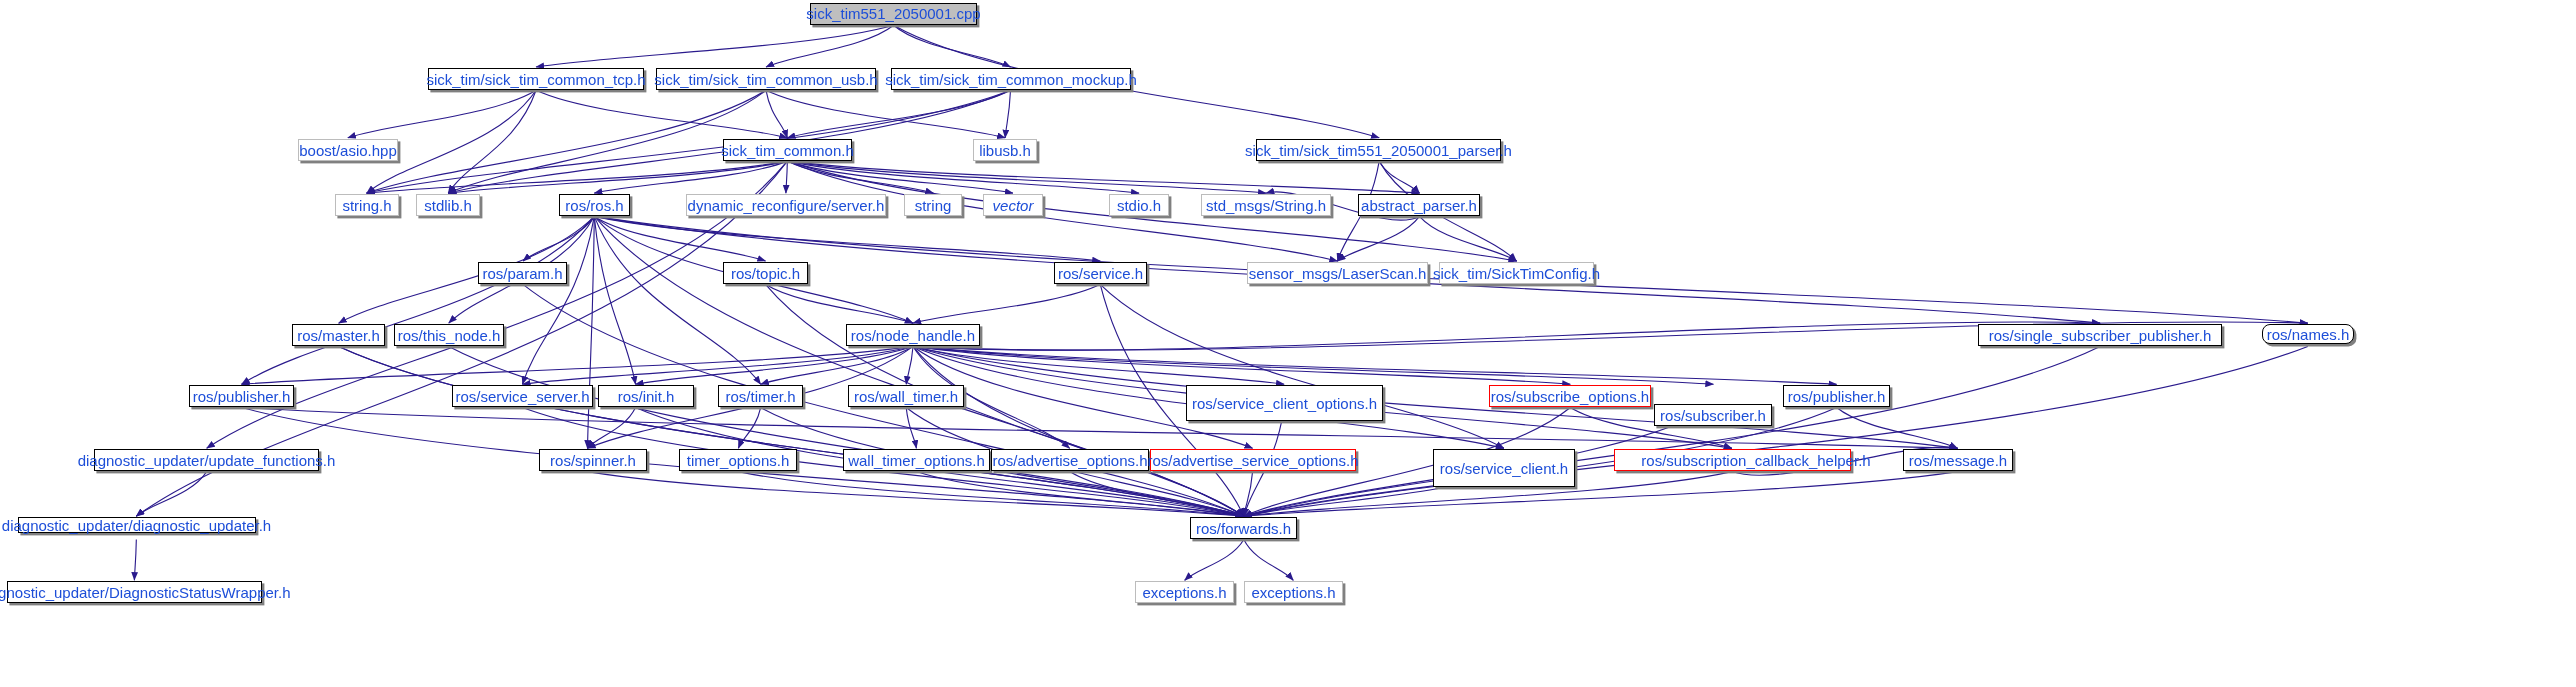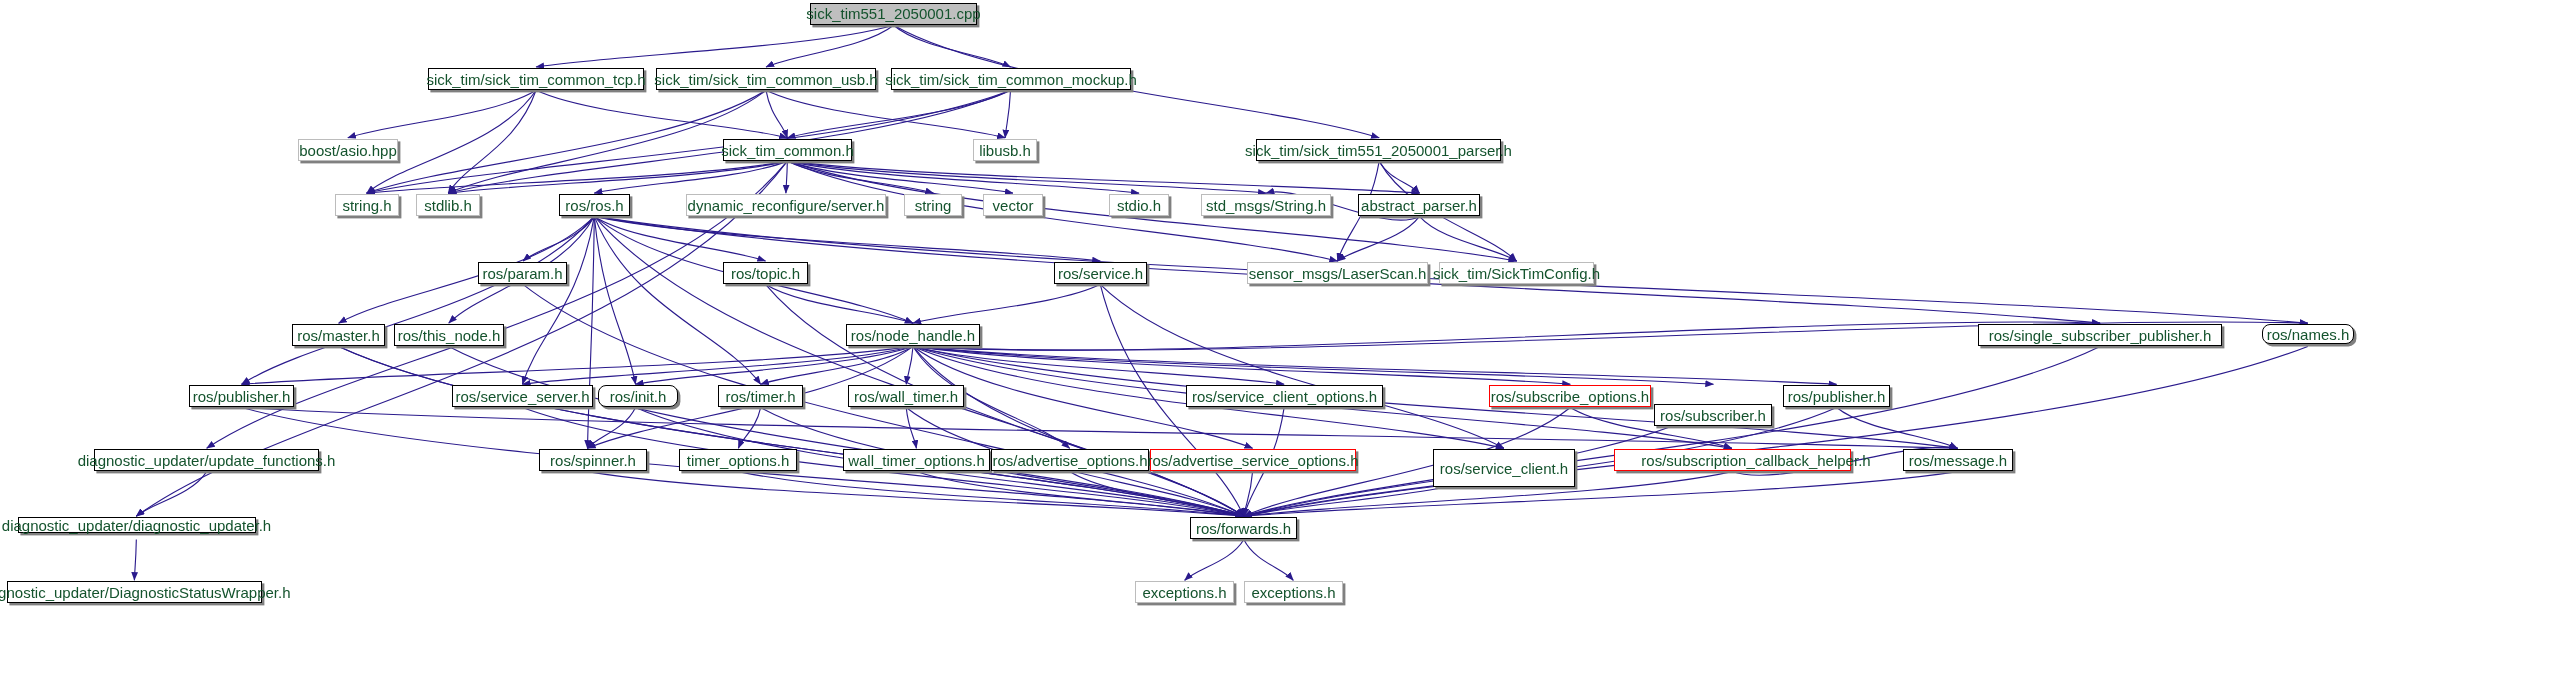--- a/index.html
+++ b/index.html
@@ -2,21 +2,21 @@
 <html><head>
 <meta charset="utf-8">
 <title>Include dependency graph</title>
 <style>
   html,body{margin:0;padding:0;background:#ffffff;}
   body{font-family:"Liberation Sans","DejaVu Sans",sans-serif;}
   #graph{position:relative;width:2576px;height:688px;overflow:hidden;background:#fff;}
   #edges{position:absolute;left:0;top:0;width:2576px;height:688px;}
   .node{position:absolute;box-sizing:border-box;display:flex;align-items:center;
         justify-content:center;white-space:nowrap;background:#ffffff;
-        font-size:15px;color:#14532d;letter-spacing:0px;z-index:5;}
+        font-size:15px;color:#1d4ed8;letter-spacing:0px;z-index:5;}
   .node.local{border:1px solid #000000;}
   .node.sys{border:1px solid #bcbcbc;}
   .node.red{border:1.6px solid #ff0000;}
   .node.root{border:1px solid #000000;background:#bfbfbf;}
   .node.shadow{box-shadow:2.4px 2.4px 0 0 #808080;}
 </style>
 </head>
 <body>
 
 <div id="graph">
@@ -142,40 +142,40 @@
       <div class="node local shadow" style="left: 891px; top: 68px; width: 240px; height: 22px;">sick_tim/sick_tim_common_mockup.h</div>
       <div class="node sys shadow" style="left: 298px; top: 139px; width: 100px; height: 22px;">boost/asio.hpp</div>
       <div class="node local shadow" style="left: 723px; top: 139px; width: 129px; height: 22px;">sick_tim_common.h</div>
       <div class="node sys shadow" style="left: 973px; top: 139px; width: 64px; height: 22px;">libusb.h</div>
       <div class="node local shadow" style="left: 1256px; top: 139px; width: 245px; height: 22px;">sick_tim/sick_tim551_2050001_parser.h</div>
       <div class="node sys shadow" style="left: 335px; top: 194px; width: 64px; height: 22px;">string.h</div>
       <div class="node sys shadow" style="left: 416px; top: 194px; width: 64px; height: 22px;">stdlib.h</div>
       <div class="node local shadow" style="left: 559px; top: 194px; width: 71px; height: 22px;">ros/ros.h</div>
       <div class="node sys shadow" style="left: 686px; top: 194px; width: 200px; height: 22px;">dynamic_reconfigure/server.h</div>
       <div class="node sys shadow" style="left: 904px; top: 194px; width: 58px; height: 22px;">string</div>
-      <div class="node sys shadow" style="left: 983px; top: 194px; width: 60px; height: 22px;">vector</div>
+      <div class="node sys shadow" style="left: 983px; top: 194px; width: 60px; height: 22px; font-style: italic;">vector</div>
       <div class="node sys shadow" style="left: 1109px; top: 194px; width: 60px; height: 22px;">stdio.h</div>
       <div class="node sys shadow" style="left: 1201px; top: 194px; width: 130px; height: 22px;">std_msgs/String.h</div>
       <div class="node local shadow" style="left: 1358px; top: 194px; width: 122px; height: 22px;">abstract_parser.h</div>
       <div class="node local shadow" style="left: 478px; top: 262px; width: 89px; height: 22px;">ros/param.h</div>
       <div class="node local shadow" style="left: 723px; top: 262px; width: 85px; height: 22px;">ros/topic.h</div>
       <div class="node local shadow" style="left: 1054px; top: 262px; width: 93px; height: 22px;">ros/service.h</div>
       <div class="node sys shadow" style="left: 1247px; top: 262px; width: 181px; height: 22px;">sensor_msgs/LaserScan.h</div>
       <div class="node sys shadow" style="left: 1439px; top: 262px; width: 155px; height: 22px;">sick_tim/SickTimConfig.h</div>
       <div class="node local shadow" style="left: 292px; top: 324px; width: 93px; height: 22px;">ros/master.h</div>
       <div class="node local shadow" style="left: 394px; top: 324px; width: 110px; height: 22px;">ros/this_node.h</div>
       <div class="node local shadow" style="left: 846px; top: 324px; width: 134px; height: 22px;">ros/node_handle.h</div>
       <div class="node local shadow" style="left: 1978px; top: 324px; width: 244px; height: 22px;">ros/single_subscriber_publisher.h</div>
       <div class="node local shadow" style="left: 2262px; top: 324px; width: 92px; height: 20px; border-radius: 8px;">ros/names.h</div>
       <div class="node local shadow" style="left: 189px; top: 385px; width: 105px; height: 22px;">ros/publisher.h</div>
       <div class="node local shadow" style="left: 452px; top: 385px; width: 141px; height: 22px;">ros/service_server.h</div>
-      <div class="node local shadow" style="left: 598px; top: 385px; width: 80px; height: 22px; border-radius: 8px;">ros/init.h</div>
+      <div class="node local shadow" style="left: 598px; top: 385px; width: 96px; height: 22px;">ros/init.h</div>
       <div class="node local shadow" style="left: 718px; top: 385px; width: 85px; height: 22px;">ros/timer.h</div>
       <div class="node local shadow" style="left: 848px; top: 385px; width: 116px; height: 22px;">ros/wall_timer.h</div>
-      <div class="node local shadow" style="left: 1186px; top: 385px; width: 197px; height: 22px;">ros/service_client_options.h</div>
+      <div class="node local shadow" style="left: 1186px; top: 385px; width: 197px; height: 36px;">ros/service_client_options.h</div>
       <div class="node red shadow" style="left: 1489px; top: 385px; width: 162px; height: 22px;">ros/subscribe_options.h</div>
       <div class="node local shadow" style="left: 1654px; top: 385px; width: 118px; height: 22px; margin-top: 19px;">ros/subscriber.h</div>
       <div class="node local shadow" style="left: 1783px; top: 385px; width: 107px; height: 22px;">ros/publisher.h</div>
       <div class="node local shadow" style="left: 94px; top: 449px; width: 225px; height: 22px;">diagnostic_updater/update_functions.h</div>
       <div class="node local shadow" style="left: 539px; top: 449px; width: 108px; height: 22px;">ros/spinner.h</div>
       <div class="node local shadow" style="left: 679px; top: 449px; width: 118px; height: 22px;">timer_options.h</div>
       <div class="node local shadow" style="left: 843px; top: 449px; width: 147px; height: 22px;">wall_timer_options.h</div>
       <div class="node local shadow" style="left: 991px; top: 449px; width: 158px; height: 22px;">ros/advertise_options.h</div>
       <div class="node red shadow" style="left: 1150px; top: 449px; width: 206px; height: 22px;">ros/advertise_service_options.h</div>
       <div class="node local shadow" style="left: 1433px; top: 449px; width: 142px; height: 38px;">ros/service_client.h</div>

